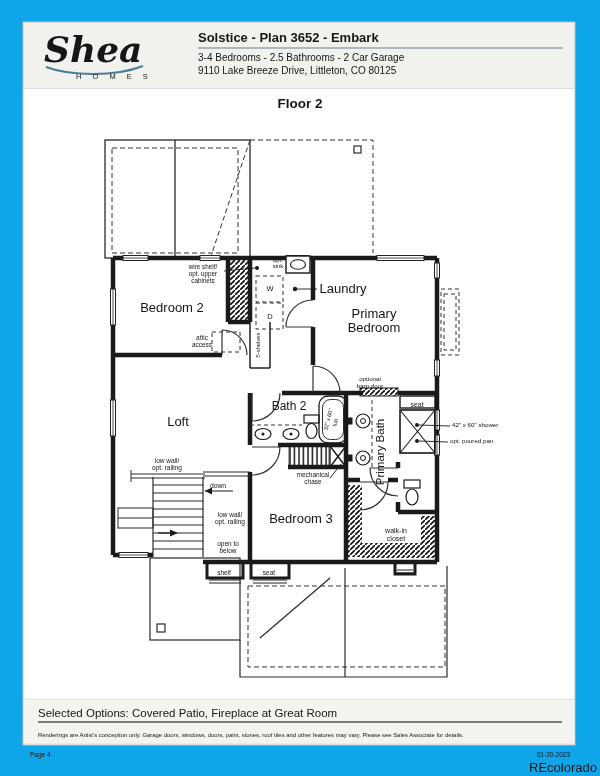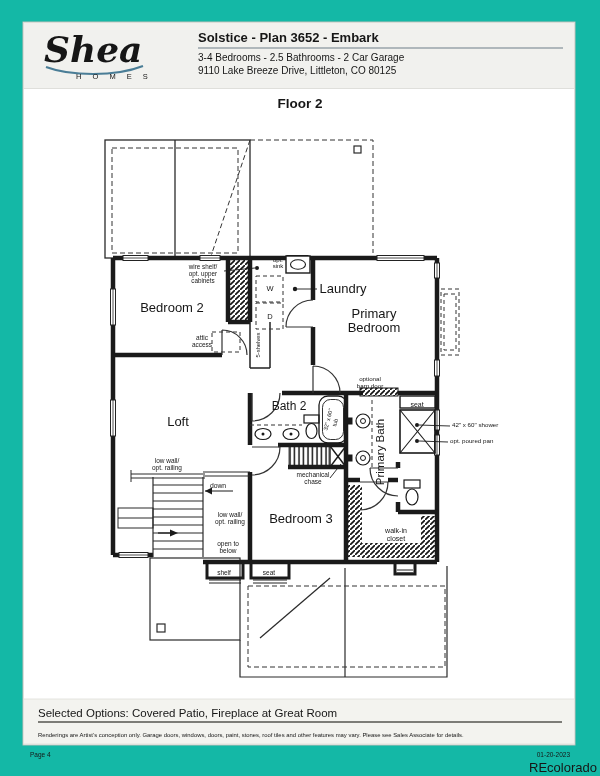--- a/index.html
+++ b/index.html
@@ -1,16 +1,16 @@
 <!DOCTYPE html>
 <html><head>
 <meta charset="utf-8">
 <style>
   html,body{margin:0;padding:0;background:#ffffff;}
-  #stage{position:relative;width:600px;height:776px;background:#14b8a6;overflow:hidden;}
+  #stage{position:relative;width:600px;height:776px;background:#0ea5e9;overflow:hidden;}
   svg{position:absolute;left:0;top:0;}
   svg text{font-family:"Liberation Sans", sans-serif; fill:#161616;}
   .logo-script{font-family:"DejaVu Serif", serif; font-style:italic; font-weight:bold;}
   .hdr-title{font-weight:bold;}
 </style>
 </head>
 <body>
 
 <div id="stage">
 <svg width="600" height="776" viewBox="0 0 600 776">

